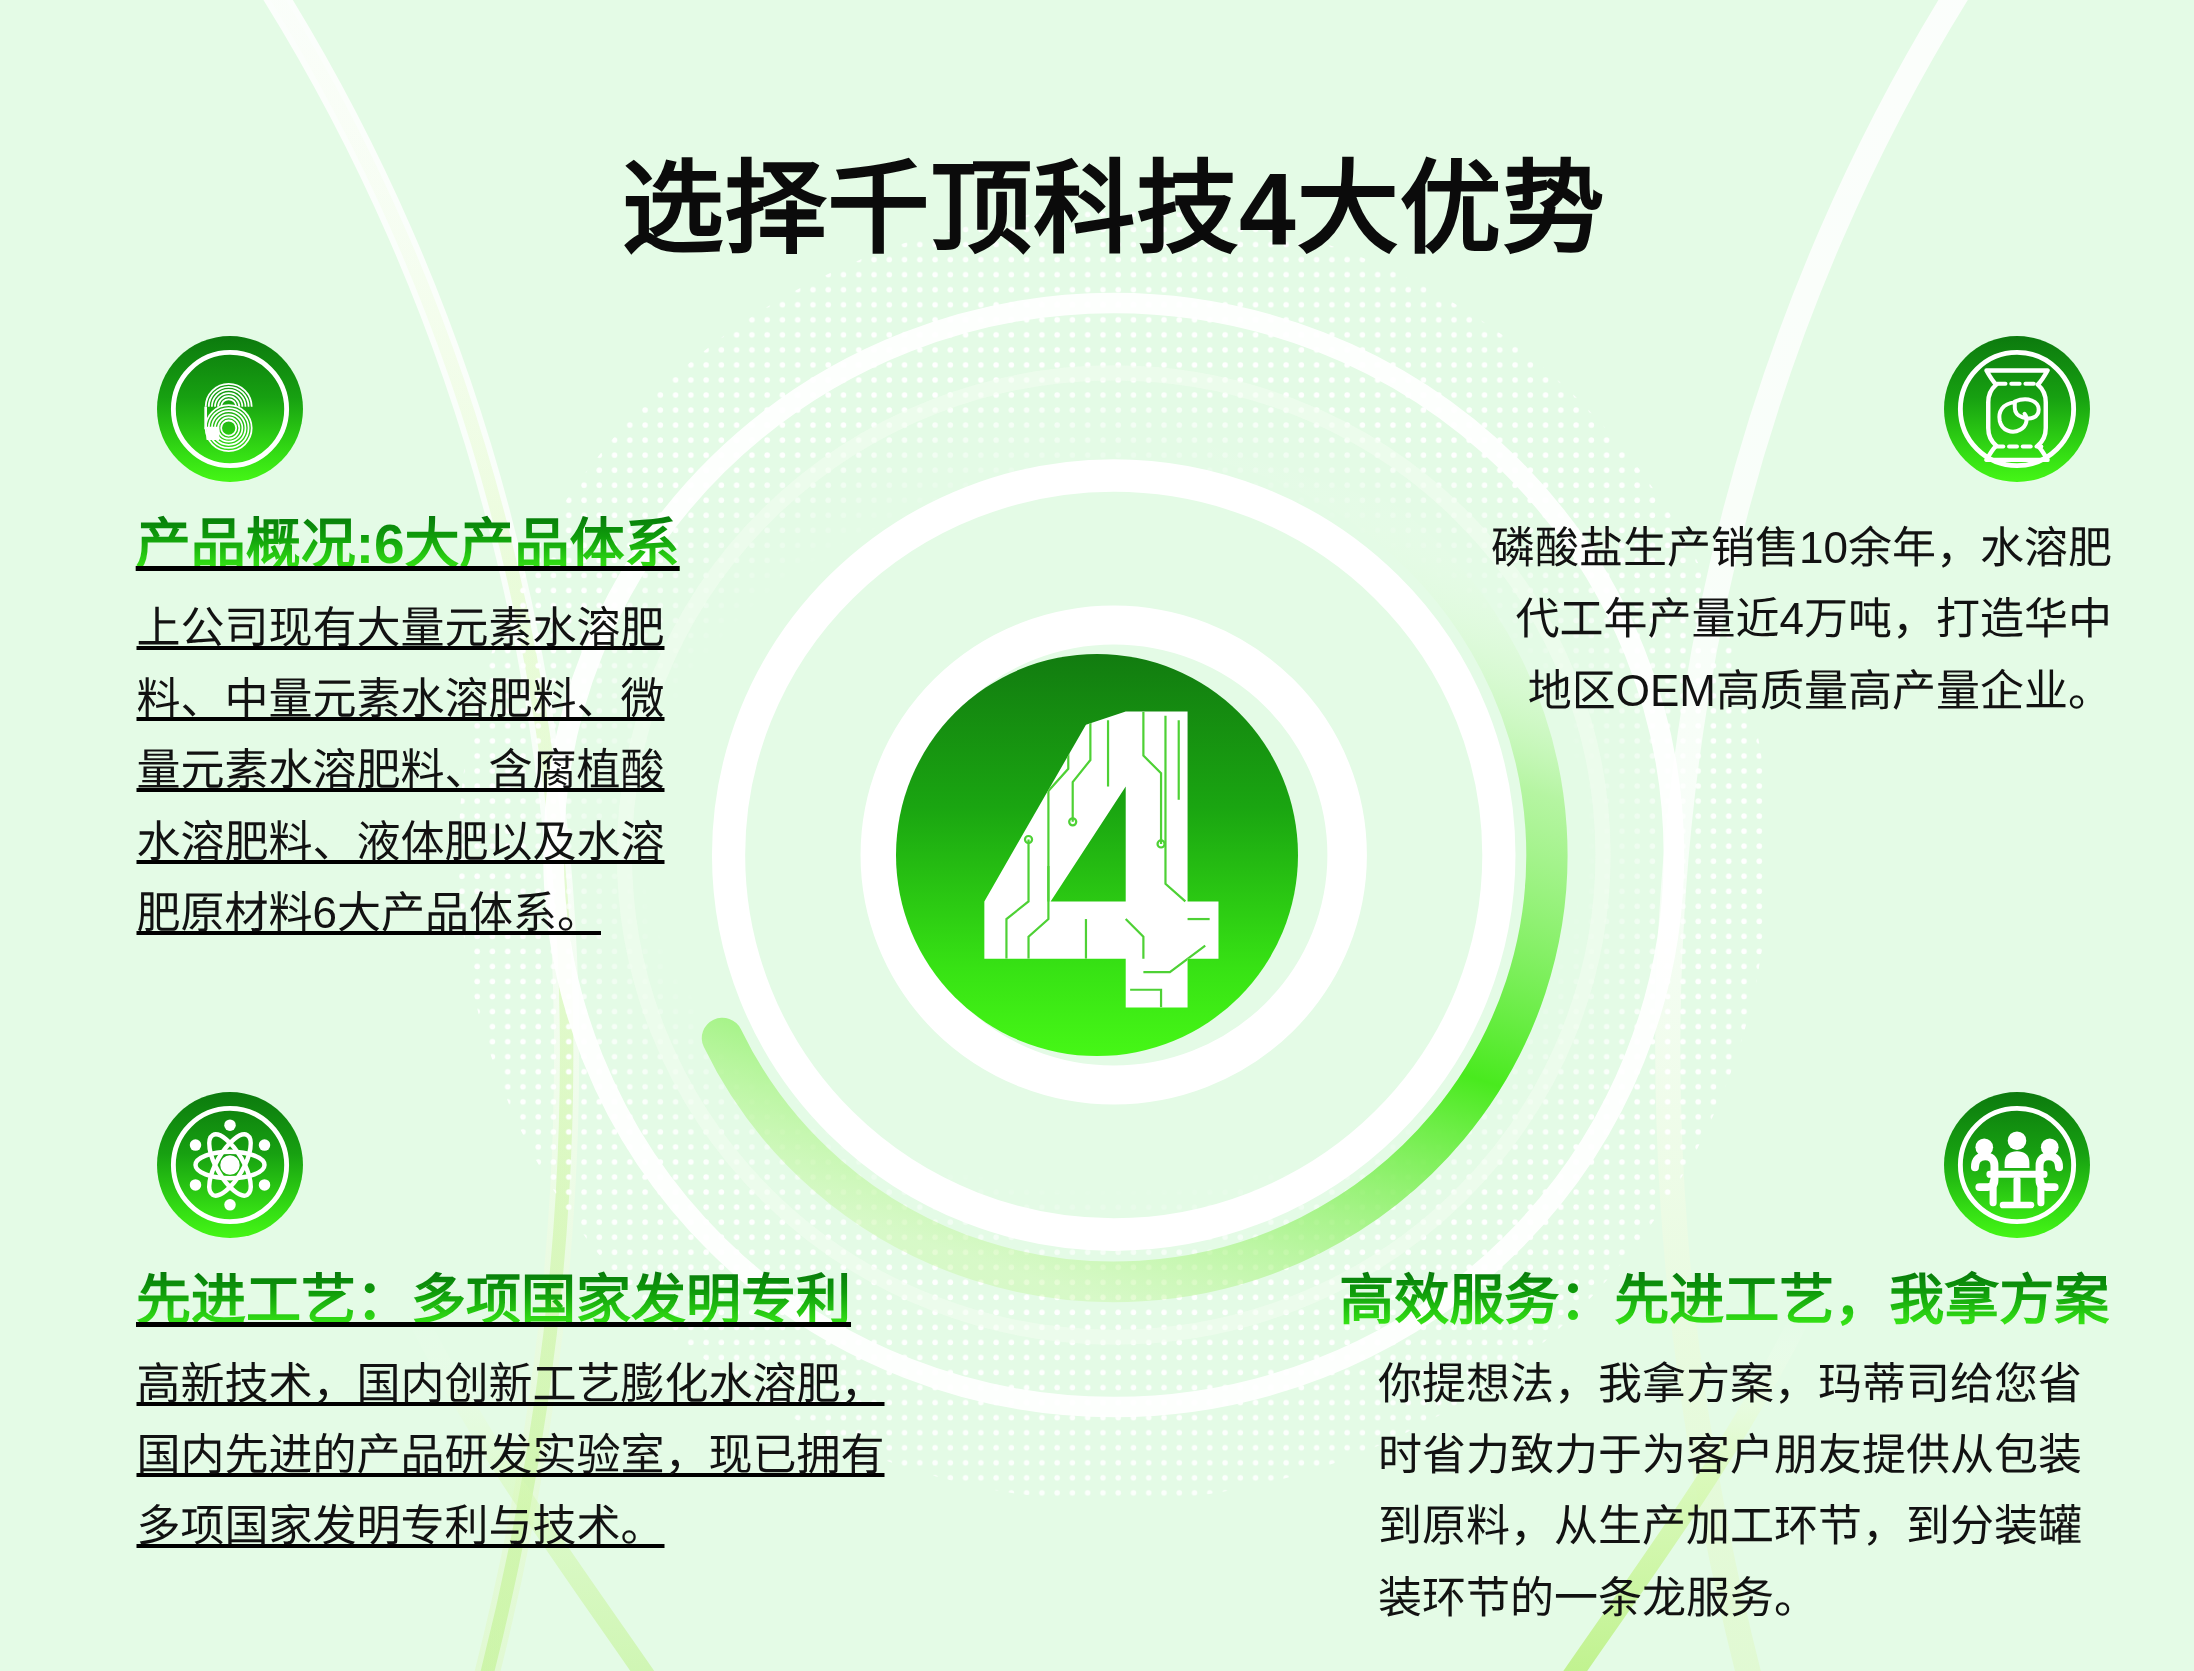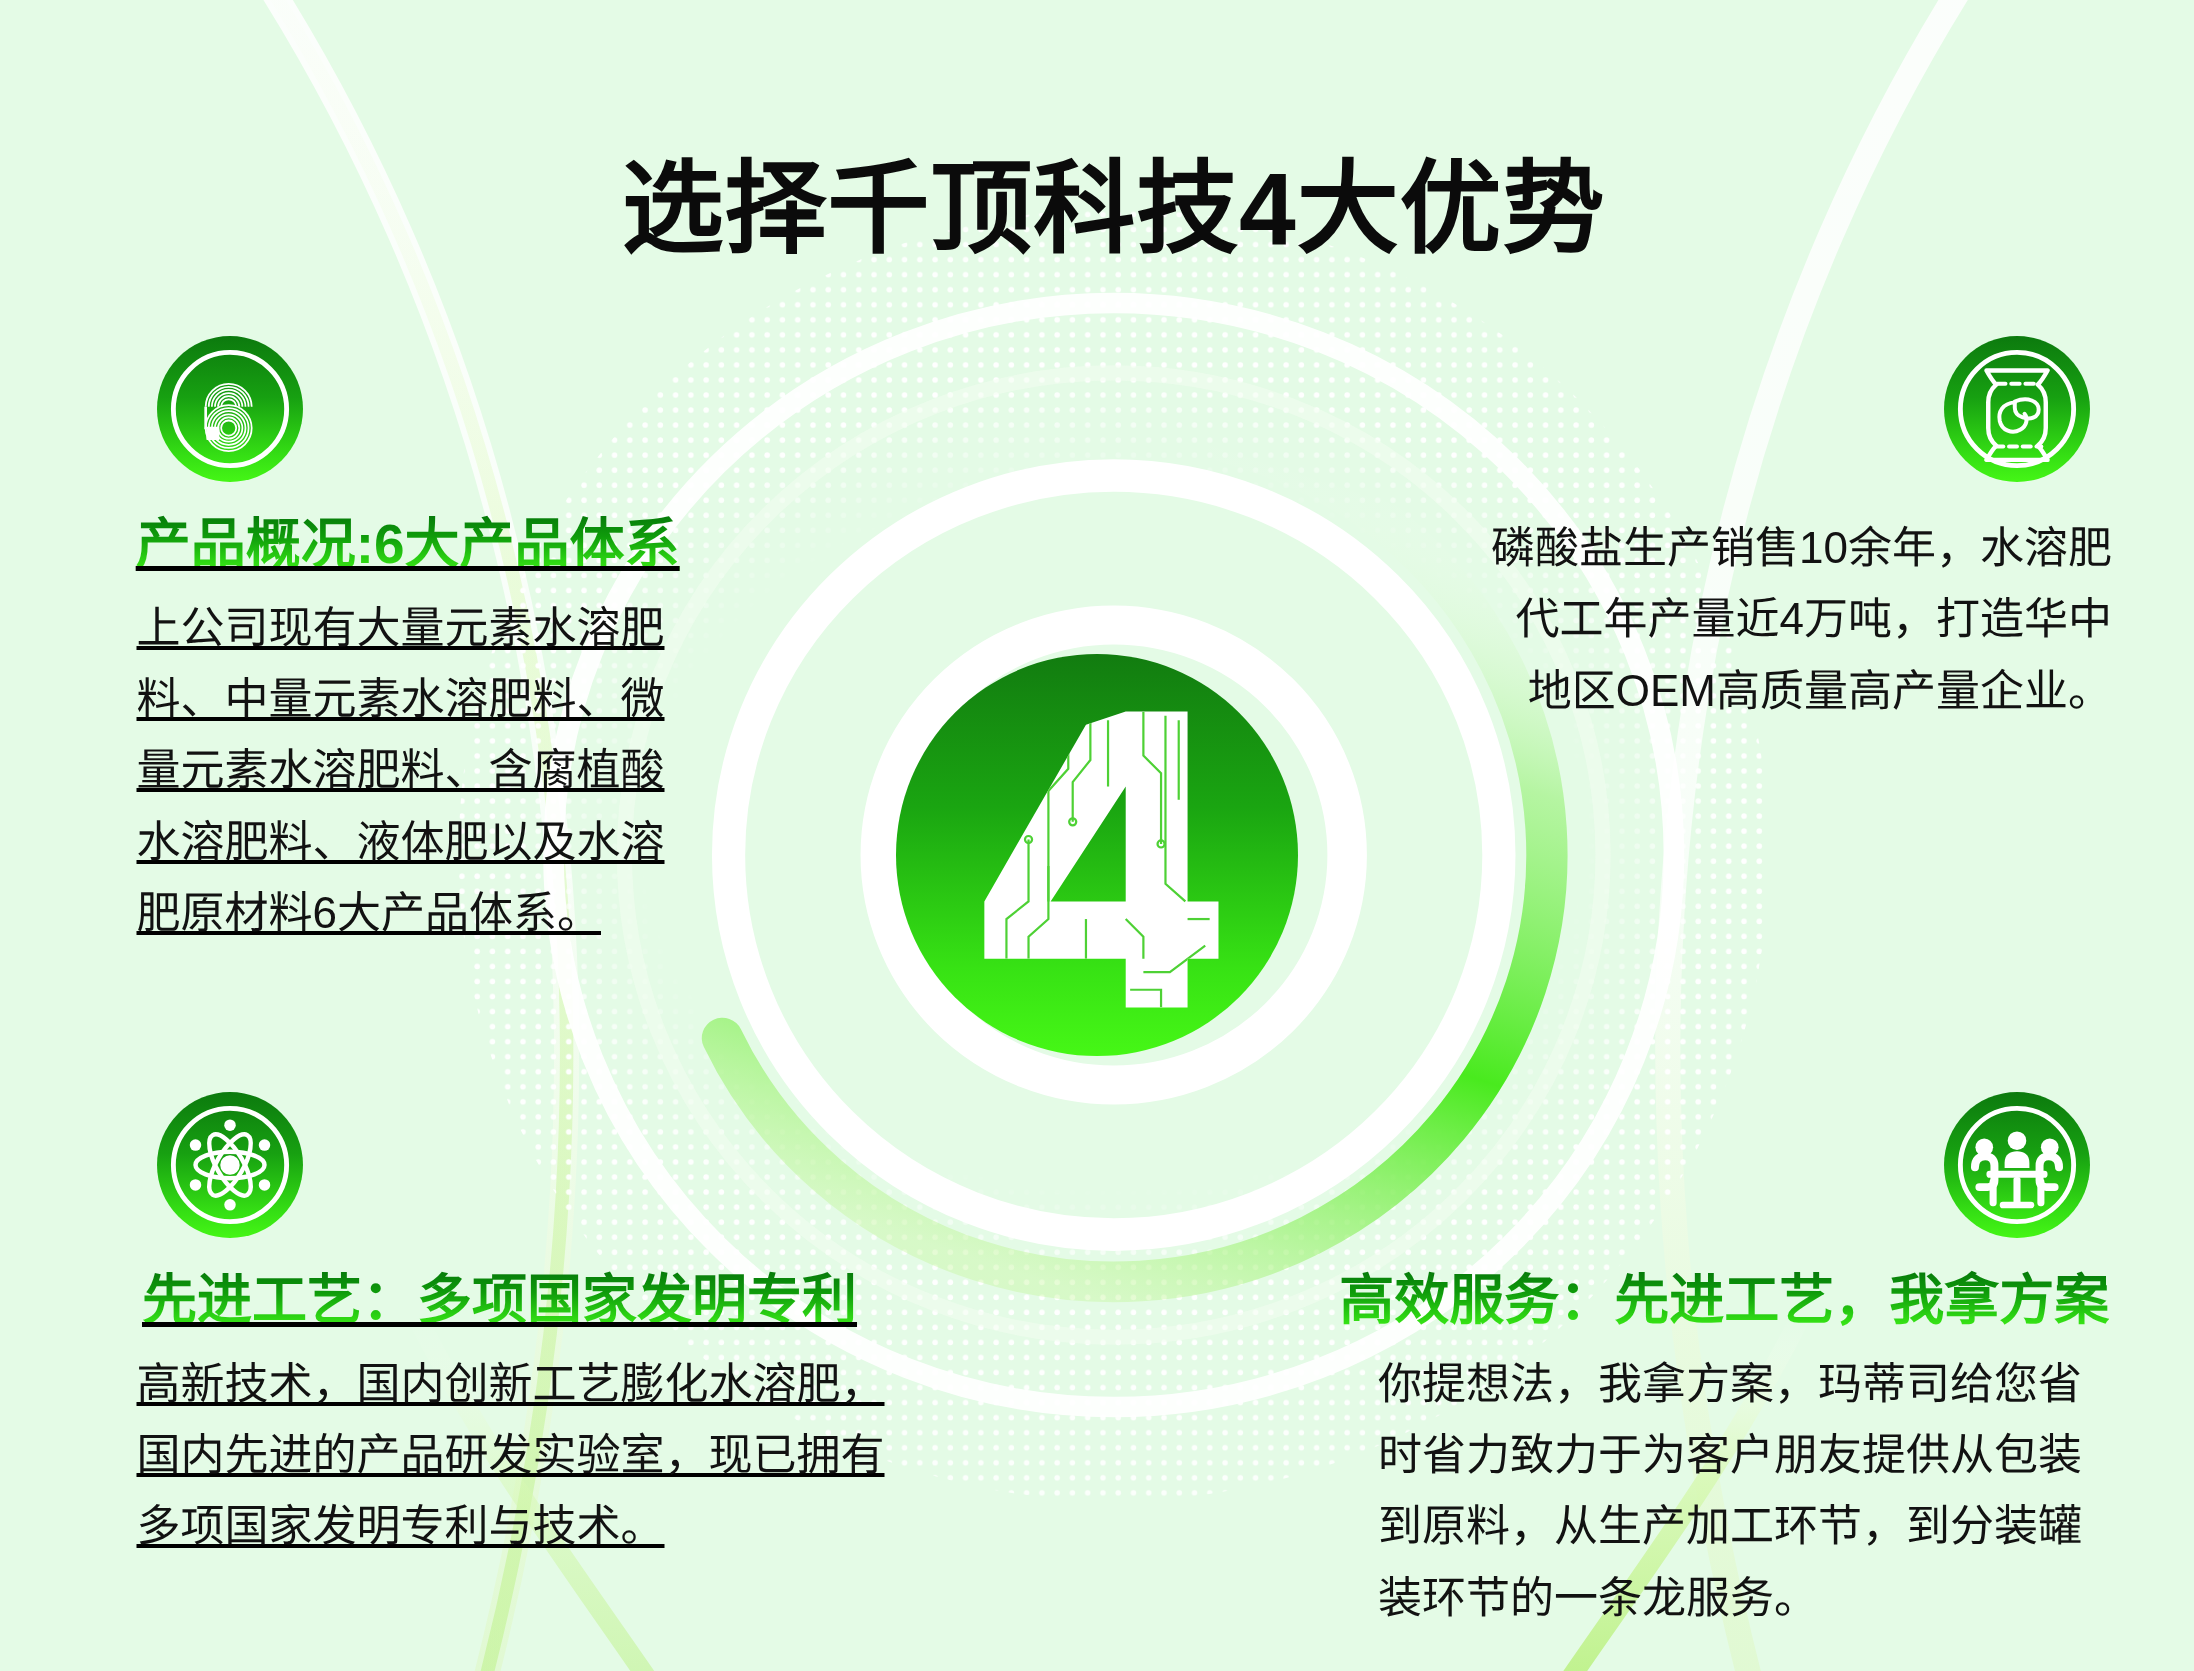--- a/index.html
+++ b/index.html
@@ -107,21 +107,21 @@
   #quad-tl .quad-heading { margin-top: 30px; margin-left: 2.7px; }
   #quad-tl .quad-body { margin-top: 15px; margin-left: 3.5px; width: 562px; }
 
   #quad-tr { right: 115px; top: 336px; width: 876px; }
   #quad-tr .quad-icon { margin-right: 22px; margin-left: auto; }
   #quad-tr .quad-heading { margin-top: 30px; margin-right: 2.7px; }
   #quad-tr .quad-body { margin-top: 30px; margin-left: auto; width: 626px; text-align: right; }
 
   #quad-bl { left: 133px;  top: 1092px; width: 796px; }
   #quad-bl .quad-icon { margin-left: 24px; }
-  #quad-bl .quad-heading { margin-top: 30px; margin-left: 9px; }
+  #quad-bl .quad-heading { margin-top: 30px; margin-left: 3px; }
   #quad-bl .quad-body { margin-top: 15px; margin-left: 3.5px; width: 765px; }
 
   #quad-br { right: 115px; top: 1092px; width: 796px; }
   #quad-br .quad-icon { margin-right: 22px; margin-left: auto; }
   #quad-br .quad-heading { margin-top: 30px; margin-right: 2.7px; }
   #quad-br .quad-body { margin-top: 15px; margin-left: auto; width: 734px; text-align: left; }
 
   .sr-only { position:absolute; width:0.4px; height:0.4px; overflow:hidden; clip:rect(0 0 0 0); }
 </style>
 </head>

